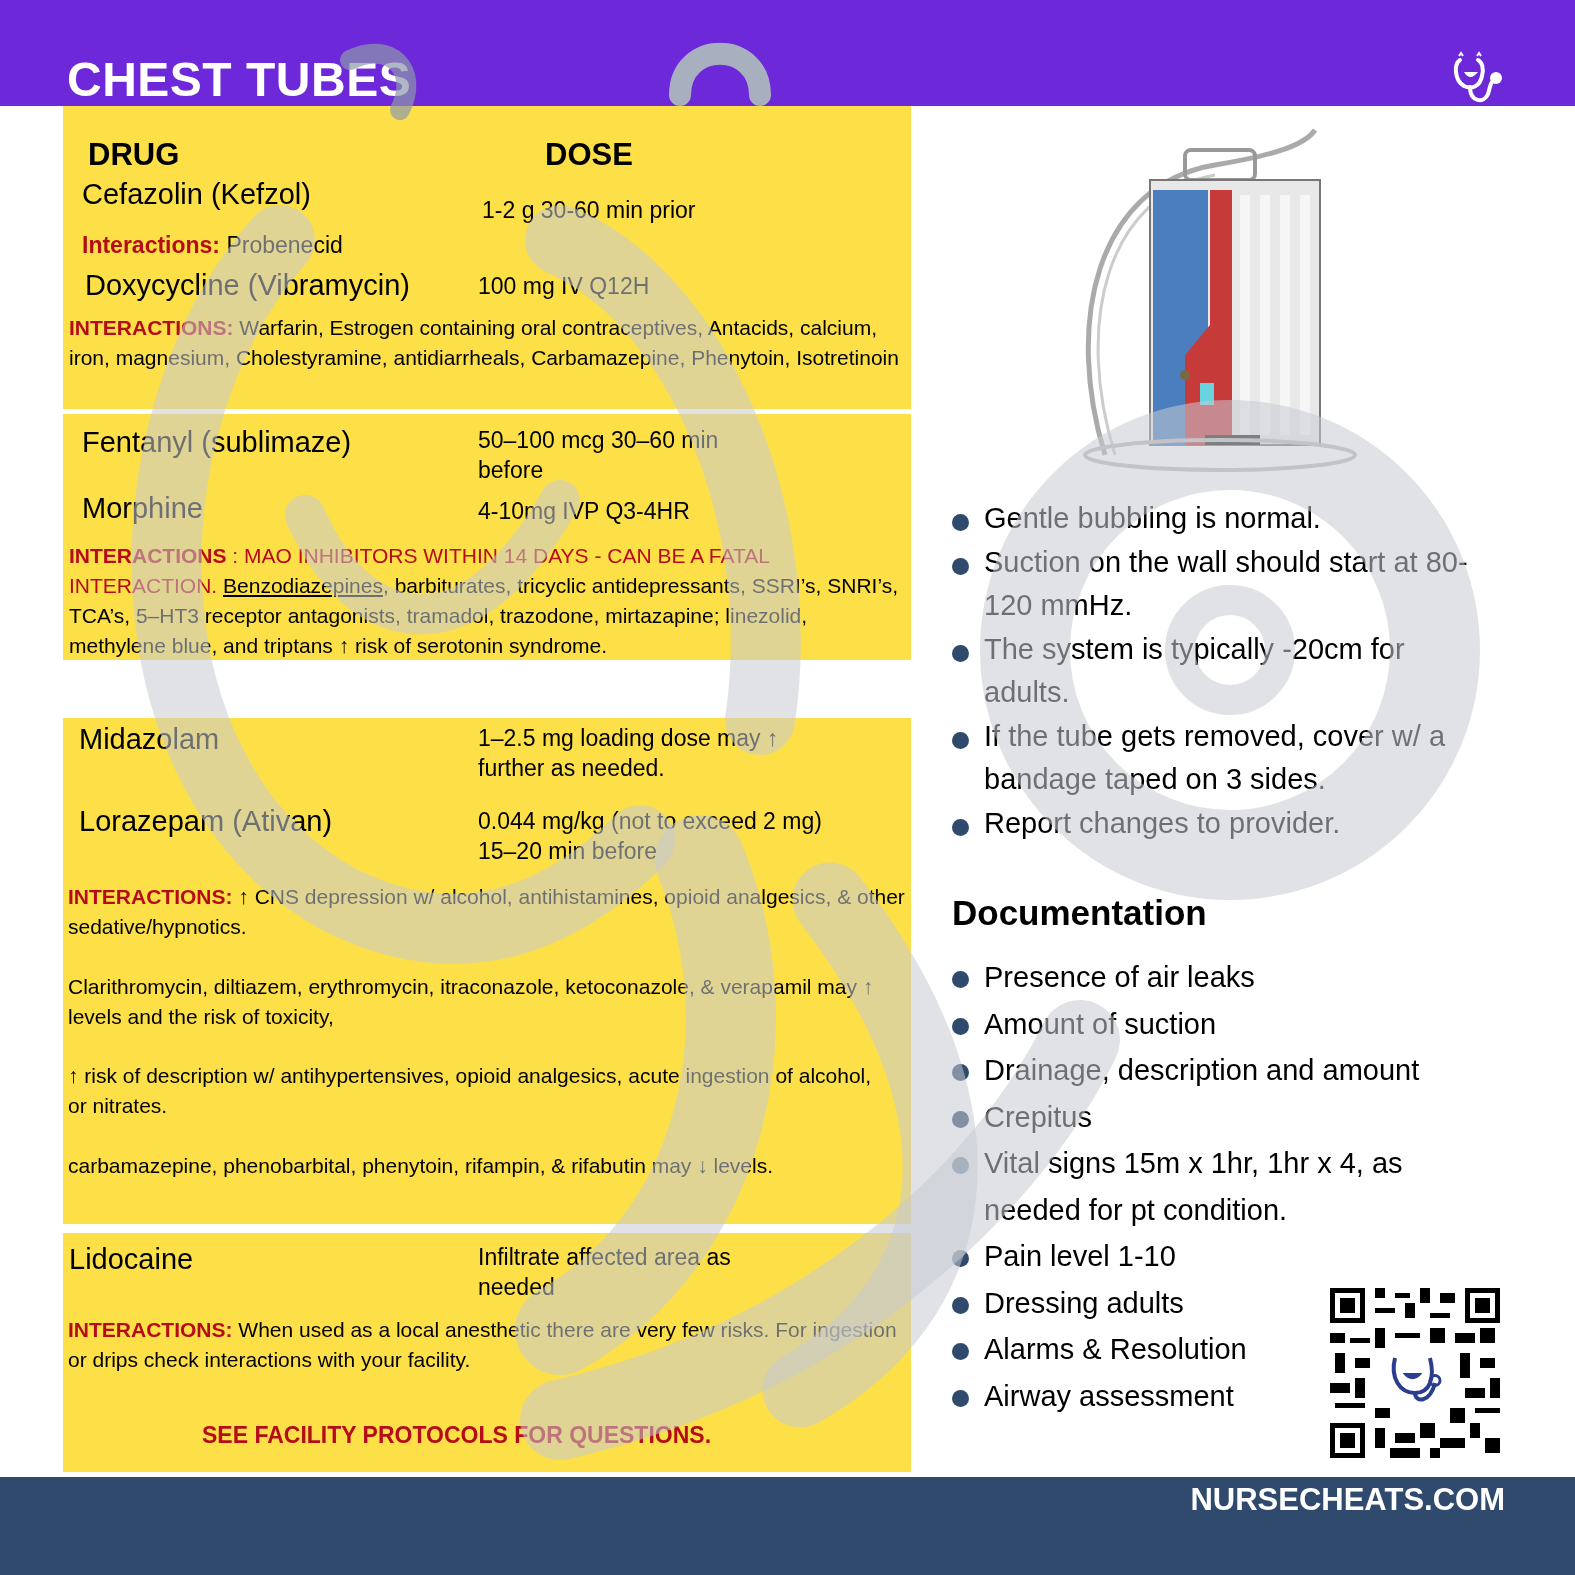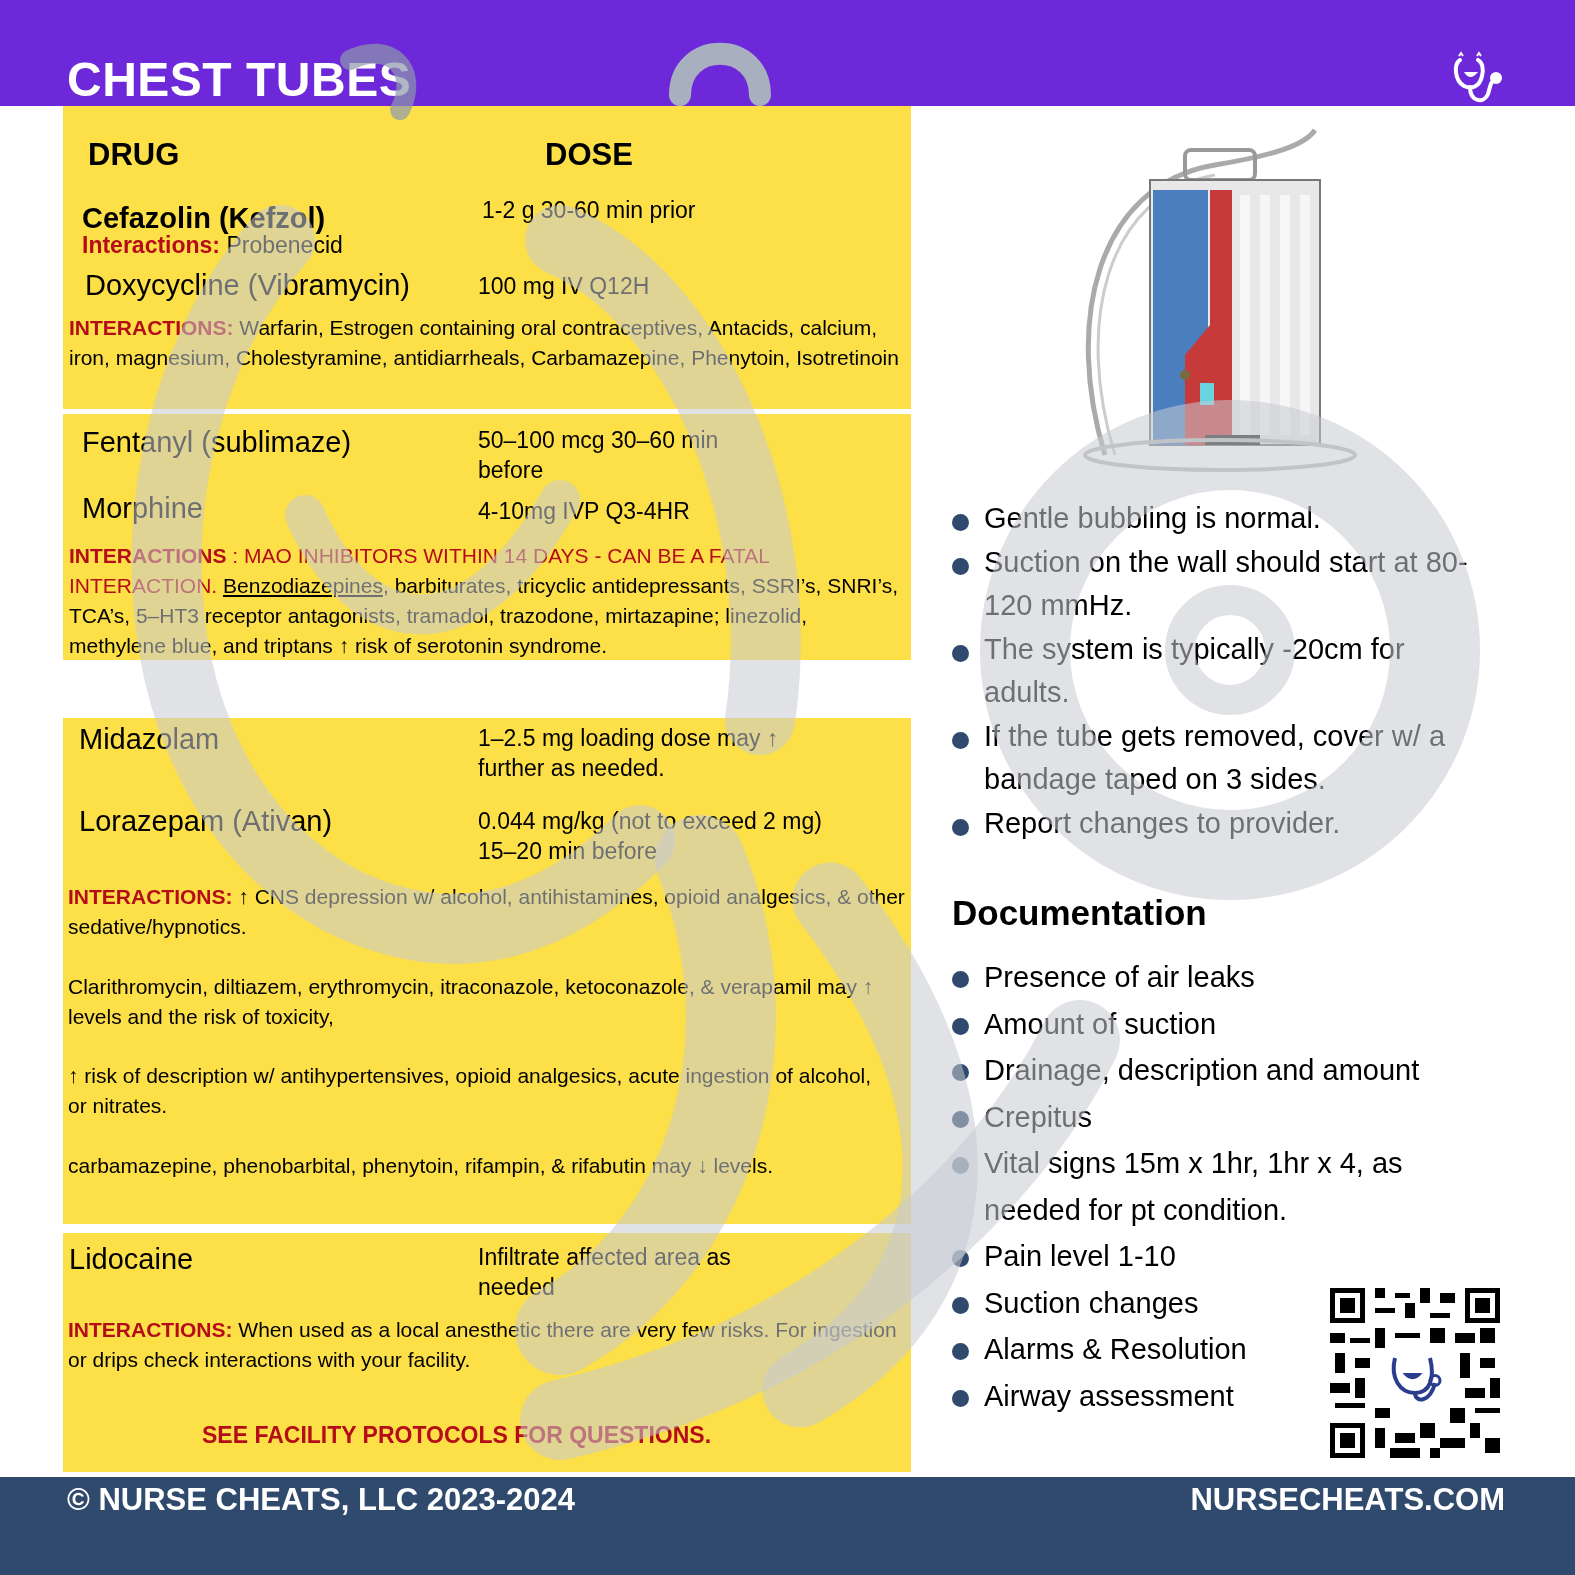--- a/index.html
+++ b/index.html
@@ -50,21 +50,21 @@
     <path d="M20 37 C20 52 34 54 38 44 C40 38 40 32 44 30" fill="none" stroke="#fff" stroke-width="4" stroke-linecap="round"></path>
     <circle cx="46" cy="28" r="6" fill="#fff"></circle>
     <path d="M9 6 l2 -3 l2 3 M27 6 l2 -3 l2 3" stroke="#fff" stroke-width="2" fill="none"></path>
   </svg>
 </div>
 
 <div class="panel p1">
   <div class="abs colhead" style="left:25px; top:31px;">DRUG</div>
   <div class="abs colhead" style="left:482px; top:31px;">DOSE</div>
 
-  <div class="abs drug" style="left:19px; top:96px;font-weight:bold;">Cefazolin (Kefzol)</div>
+  <div class="abs drug" style="left:19px; top:72px;">Cefazolin (Kefzol)</div>
   <div class="abs dose" style="left:419px; top:89px; white-space:nowrap;">1-2 g 30-60 min prior</div>
   <div class="abs interact-small" style="left:19px; top:126px;">
     <span class="red">Interactions:</span>
     <span>Probenecid</span>
   </div>
 
   <div class="abs drug" style="left:22px; top:163px;">Doxycycline (Vibramycin)</div>
   <div class="abs dose" style="left:415px; top:165px; white-space:nowrap;">100 mg IV Q12H</div>
 
   <div class="abs para" style="left:6px; top:207px; width:830px;">
@@ -138,21 +138,21 @@
 
 <div class="doc-heading">Documentation</div>
 
 <ul class="bullets" style="top:954px; width:540px; line-height:46.5px;">
   <li>Presence of air leaks</li>
   <li>Amount of suction</li>
   <li>Drainage, description and amount</li>
   <li>Crepitus</li>
   <li>Vital signs 15m x 1hr, 1hr x 4, as needed for pt condition.</li>
   <li>Pain level 1-10</li>
-  <li>Suction changes</li>
+  <li>Dressing adults</li>
   <li>Alarms &amp; Resolution</li>
   <li>Airway assessment</li>
 </ul>
 
 <svg class="qr" viewBox="0 0 34 34">
   <rect width="34" height="34" fill="#fff"></rect>
   <g fill="#000">
     <rect x="0" y="0" width="7" height="7"></rect>
       <rect x="1" y="1" width="5" height="5" fill="#fff"></rect>
       <rect x="2" y="2" width="3" height="3"></rect>
@@ -198,21 +198,20 @@
       <rect x="20" y="32" width="2" height="2"></rect>
   </g>
   <rect x="11" y="12" width="12" height="11" fill="#fff"></rect>
   <path d="M13 14 C12 18 14 21 17 21 C20 21 21 18 20 14" fill="none" stroke="#2b3d8f" stroke-width="0.8"></path>
   <path d="M14.5 17 Q16.5 19.5 18.5 17 Z" fill="#2b3d8f"></path>
   <path d="M17 21 C17 23 20 23 21 19" fill="none" stroke="#2b3d8f" stroke-width="0.8"></path>
   <circle cx="21" cy="18.5" r="1" fill="none" stroke="#2b3d8f" stroke-width="0.6"></circle>
 </svg>
 
 <div class="footer">
-  <div class="footer-left">© NURSE CHEATS, LLC 2023-2024</div>
   <div class="footer-right">NURSECHEATS.COM</div>
 </div>
 
 <svg class="watermark" viewBox="0 0 1575 1575">
   <g fill="none" stroke="#c6cad2" stroke-opacity="0.55" stroke-linecap="round">
     <path d="M280 240 C120 420 120 780 340 900 C460 960 560 920 640 840" stroke-width="70"></path>
     <path d="M560 240 C700 300 790 520 760 720" stroke-width="70"></path>
     <path d="M305 515 C360 640 470 660 560 500" stroke-width="40"></path>
     <path d="M700 860 C770 1030 720 1240 560 1330" stroke-width="90"></path>
     <path d="M830 900 C1000 1120 960 1300 800 1390" stroke-width="75"></path>

